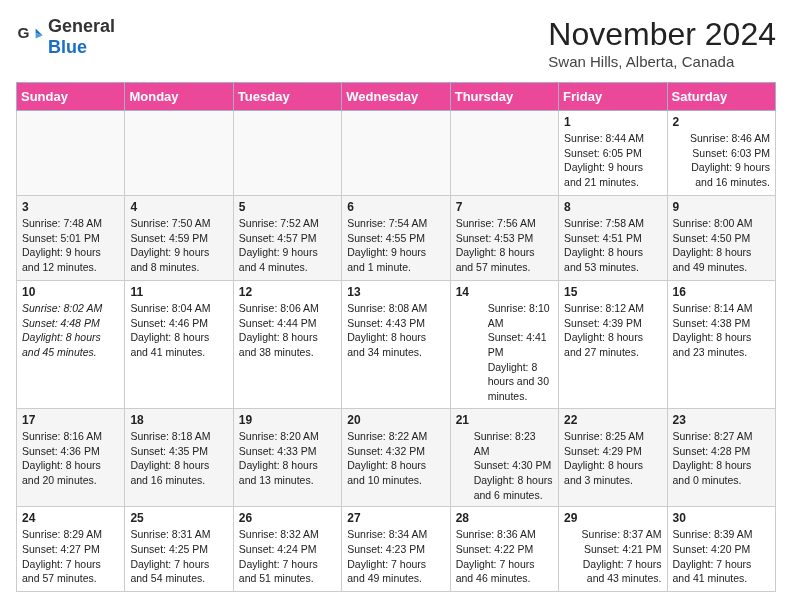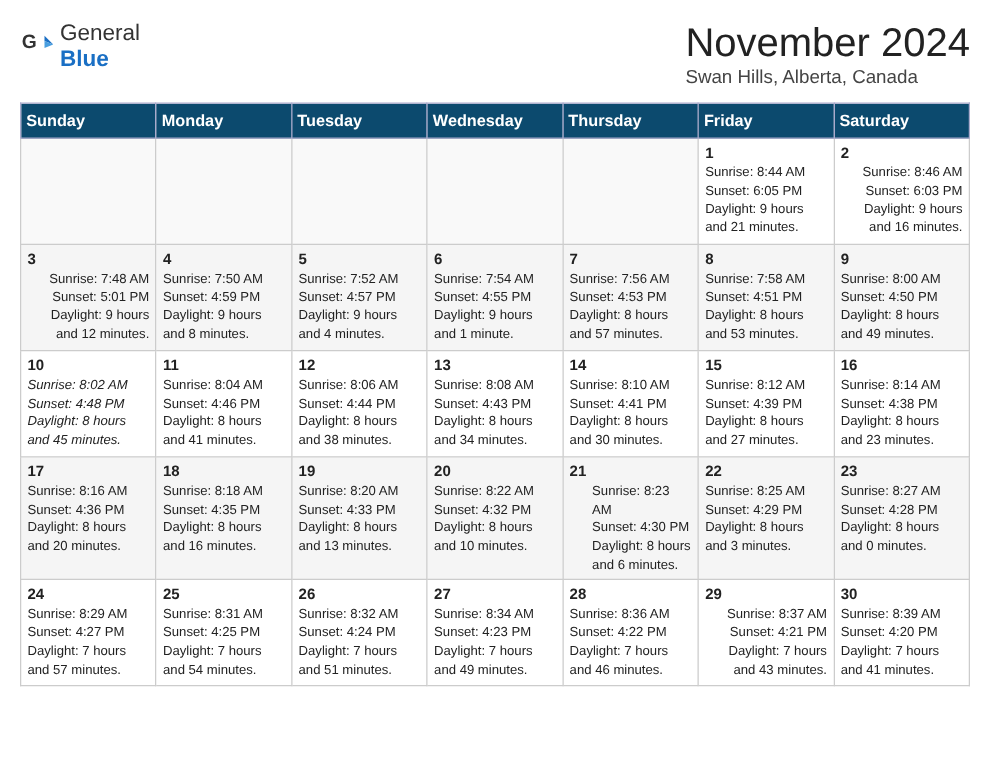--- a/index.html
+++ b/index.html
@@ -35,21 +35,21 @@
     .location-title {
       font-size: 15px;
       color: #444;
     }
     .calendar {
       width: 100%;
       border-collapse: collapse;
       border: 1px solid #ccc;
     }
     .calendar th {
-      background-color: #0c4a6e;
+      background-color: #ec4899;
       color: #fff;
       font-size: 13px;
       font-weight: bold;
       padding: 6px 4px;
       text-align: left;
       border: 1px solid #aac;
     }
     .calendar td {
       vertical-align: top;
       border: 1px solid #ccc;
@@ -88,21 +88,21 @@
 <body>
 
 <div class="header">
   <div class="logo">
     <svg class="logo-icon" viewBox="0 0 40 40">
       <text x="2" y="22" font-size="22" font-weight="bold" fill="#333">G</text>
       <polygon points="28,8 38,18 28,14" fill="#1a6fc4"></polygon>
       <polygon points="28,14 38,18 28,22" fill="#4a9fe0"></polygon>
     </svg>
     <div>
-      <span style="font-size:18px;font-weight:normal;color:#333;">General</span><br>
+      <span style="font-size:18px;font-weight:bold;color:#333;">General</span><br>
       <span style="font-size:18px;font-weight:bold;color:#1a6fc4;">Blue</span>
     </div>
   </div>
   <div class="title-block">
     <div class="month-title">November 2024</div>
     <div class="location-title">Swan Hills, Alberta, Canada</div>
   </div>
 </div>
 
 <table class="calendar">
@@ -133,21 +133,21 @@
         <td>
           <span class="day-number">2</span>
           <div class="day-info" style="white-space: pre-line; text-align: right;">Sunrise: 8:46 AM
 Sunset: 6:03 PM
 Daylight: 9 hours and 16 minutes.</div>
         </td>
       </tr>
       <tr class="week-row">
         <td>
           <span class="day-number">3</span>
-          <div class="day-info" style="white-space: pre-line; text-align: right;">Sunrise: 7:48 AM
+          <div class="day-info" style="white-space: pre-line;">Sunrise: 7:48 AM
 Sunset: 5:01 PM
 Daylight: 9 hours and 12 minutes.</div>
         </td>
         <td>
           <span class="day-number">4</span>
           <div class="day-info" style="white-space: pre-line;">Sunrise: 7:50 AM
 Sunset: 4:59 PM
 Daylight: 9 hours and 8 minutes.</div>
         </td>
         <td>
@@ -201,21 +201,21 @@
 Daylight: 8 hours and 38 minutes.</div>
         </td>
         <td>
           <span class="day-number">13</span>
           <div class="day-info" style="white-space: pre-line;">Sunrise: 8:08 AM
 Sunset: 4:43 PM
 Daylight: 8 hours and 34 minutes.</div>
         </td>
         <td>
           <span class="day-number">14</span>
-          <div class="day-info" style="white-space: pre-line;">Sunrise: 8:10 AM
+          <div class="day-info" style="white-space: pre-line; margin-left: 32px;">Sunrise: 8:10 AM
 Sunset: 4:41 PM
 Daylight: 8 hours and 30 minutes.</div>
         </td>
         <td>
           <span class="day-number">15</span>
           <div class="day-info" style="white-space: pre-line;">Sunrise: 8:12 AM
 Sunset: 4:39 PM
 Daylight: 8 hours and 27 minutes.</div>
         </td>
         <td>

